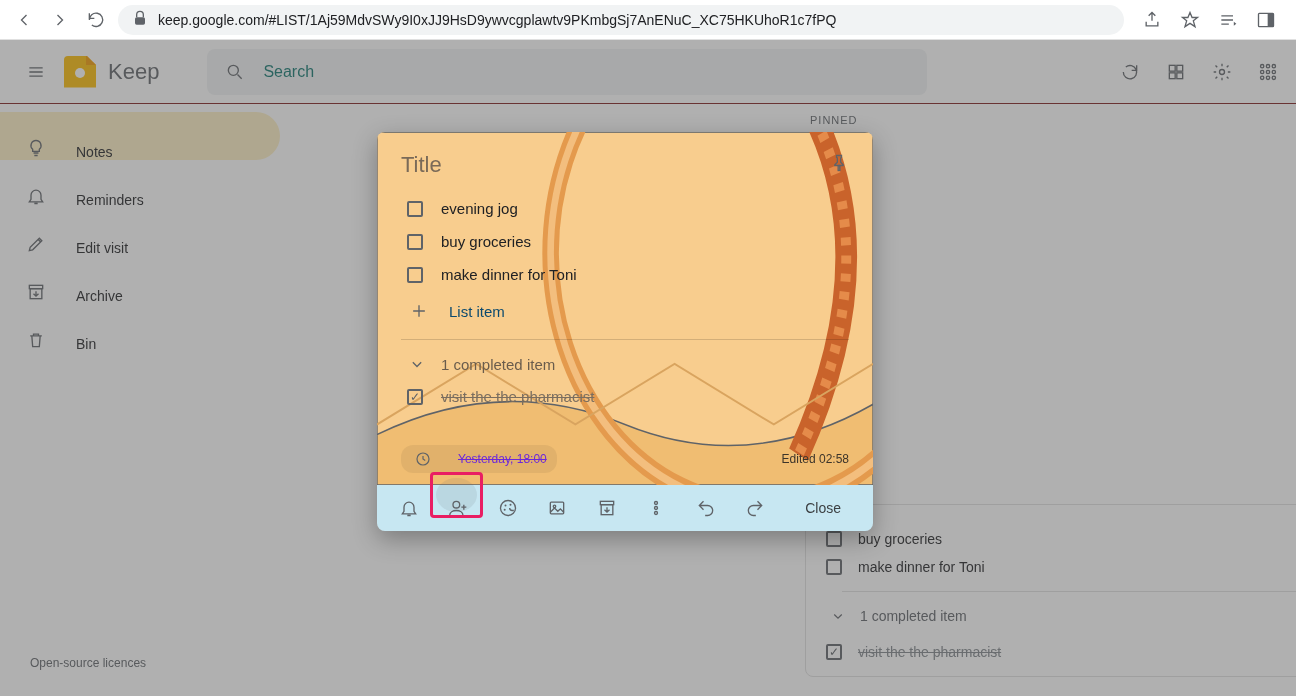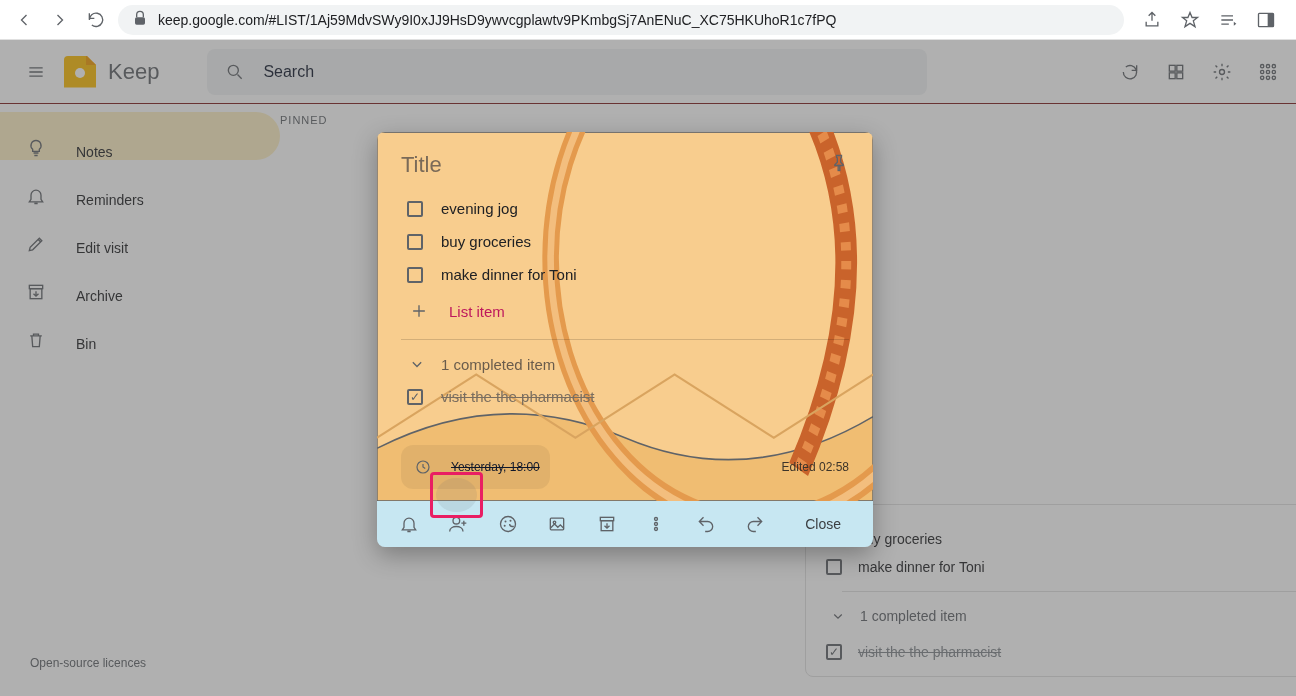--- a/index.html
+++ b/index.html
@@ -16,33 +16,33 @@
   .app { position:relative; height:656px; }
   .overlay { position:absolute; inset:0; background:rgba(80,80,80,0.45); z-index:5; }
 
   
   .app-header { height:64px; display:flex; align-items:center; padding:0 16px; border-bottom:1px solid #7f1d1d; gap:8px; }
   .hamburger { width:40px; height:40px; display:flex; align-items:center; justify-content:center; color:#5f6368; }
   .logo { width:32px; height:32px; background:#fbbc04; border-radius:4px 4px 0 0; clip-path: polygon(0 0,70% 0,100% 30%,100% 100%,0 100%); position:relative; }
   .logo::after { content:""; position:absolute; left:50%; top:55%; transform:translate(-50%,-50%); width:10px; height:10px; background:#fff; border-radius:50%; }
   .logo::before { content:""; position:absolute; right:0; top:0; width:30%; height:30%; background:#f29900; }
   .app-name { font-size:22px; color:#5f6368; margin-left:4px; margin-right:40px; }
-  .searchbox { flex:0 0 720px; height:46px; background:#f1f3f4; border-radius:8px; display:flex; align-items:center; padding:0 16px; color:#0f172a; gap:16px;text-align:center; }
+  .searchbox { flex:0 0 720px; height:46px; background:#f1f3f4; border-radius:8px; display:flex; align-items:center; padding:0 16px; color:#0f766e; gap:16px;text-align:center; }
   .header-actions { margin-left:auto; display:flex; gap:22px; color:#5f6368; }
   .icon { width:24px; height:24px; display:flex; align-items:center; justify-content:center; }
 
   
   .body { display:flex; height:calc(100% - 64px); }
   .sidebar { width:280px; padding-top:8px; }
   .sidebar-item { height:48px; display:flex; align-items:flex-end; padding-left:24px; gap:28px; color:#202124; font-size:14px; border-radius:0 24px 24px 0; }
   .sidebar-item.active { background:#feefc3; }
   .sidebar .icon { color:#5f6368; }
 
   .main { flex:1; padding:10px 0; position:relative; }
-  .pinned-label { font-size:11px; letter-spacing:1px; color:#5f6368; }
+  .pinned-label { font-size:11px; letter-spacing:1px; color:#5f6368; margin-left:530px; }
   .footer-licence { position:absolute; left:30px; bottom:26px; font-size:12px; color:#5f6368; z-index:2; }
 
   
   .bg-note { position:absolute; left:525px; top:400px; width:580px; border:1px solid #e0e0e0; border-radius:8px; padding:20px 20px 10px 20px; background:#fff; z-index:2; }
   .bg-note .chk-row { display:flex; align-items:center; gap:16px; font-size:14px; color:#202124; padding:6px 0; }
   .bg-note .chk-box { width:16px; height:16px; border:2px solid #5f6368; border-radius:2px; display:inline-flex; align-items:center; justify-content:center; }
   .bg-note .chk-box.checked::after { content:"✓"; font-size:12px; color:#5f6368; }
   .bg-note .sep { border-top:1px solid #e0e0e0; margin:10px 0 8px 16px; }
   .bg-note .comp-head { display:flex; align-items:center; gap:10px; color:#5f6368; font-size:14px; padding:4px 0 10px 0; }
   .bg-note .strike { text-decoration:line-through; color:#80868b; }
@@ -52,26 +52,26 @@
   .modal-body { position:relative; padding:20px 24px 12px 24px; background:#f8cd8e; }
   .modal-bg { position:absolute; inset:0; z-index:0; }
   .modal-content { position:relative; z-index:1; }
   .title-row { display:flex; align-items:center; justify-content:space-between; }
   .title-input { font-size:22px; color:#7a6a58; }
   .pin-icon { color:#202124; }
   .chk-list { margin-top:14px; }
   .chk-row { display:flex; align-items:center; gap:18px; padding:8px 0 8px 6px; font-size:15px; color:#202124; }
   .chk-box { width:16px; height:16px; border:2px solid #5f6368; border-radius:2px; display:inline-flex; align-items:center; justify-content:center; flex-shrink:0; }
   .chk-box.checked::after { content:"✓"; font-size:12px; color:#5f6368; }
-  .add-row { display:flex; align-items:center; gap:18px; padding:8px 0 8px 6px; font-size:15px; color:#be185d; }
+  .add-row { display:flex; align-items:center; gap:18px; padding:8px 0 8px 6px; font-size:15px; color:#0c4a6e; }
   .sep { border-top:1px solid rgba(0,0,0,0.15); margin:8px 0 4px 0; }
   .comp-head { display:flex; align-items:center; gap:12px; color:#6a5c4c; font-size:15px; padding:8px 0 4px 4px; }
   .strike { text-decoration:line-through; color:#7b6e5f; }
   .meta-row { display:flex; align-items:center; justify-content:space-between; margin-top:32px; font-size:12px; }
-  .reminder-chip { display:inline-flex; align-items:center; gap:16px; padding:10px 10px; border-radius:12px; background:rgba(0,0,0,0.06); color:#0f172a; }
+  .reminder-chip { display:inline-flex; align-items:center; gap:23px; padding:2px 10px; border-radius:12px; background:rgba(0,0,0,0.06); color:#6d28d9; }
   .reminder-chip .strike2 { text-decoration:line-through; }
   .edited { color:#3c342a; font-size:12px; }
 
   .modal-toolbar { height:46px; background:#c7e7f2; display:flex; align-items:center; padding:0 14px; gap:14px; }
   .tb-btn { width:36px; height:36px; border-radius:50%; display:flex; align-items:center; justify-content:center; color:#5f6368; }
   .tb-btn.disabled { color:#a9b2b8; }
   .close-btn { margin-left:auto; font-size:14px; color:#3c4043; padding:8px 18px; border-radius:4px; }
 
   .collab-highlight { position:absolute; left:430px; top:432px; width:53px; height:46px; border:3px solid #e91e63; border-radius:4px; z-index:25; pointer-events:none; }
   .collab-highlight::after { content:""; position:absolute; inset:3px; border-radius:50%; background:rgba(95,99,104,0.12); }

